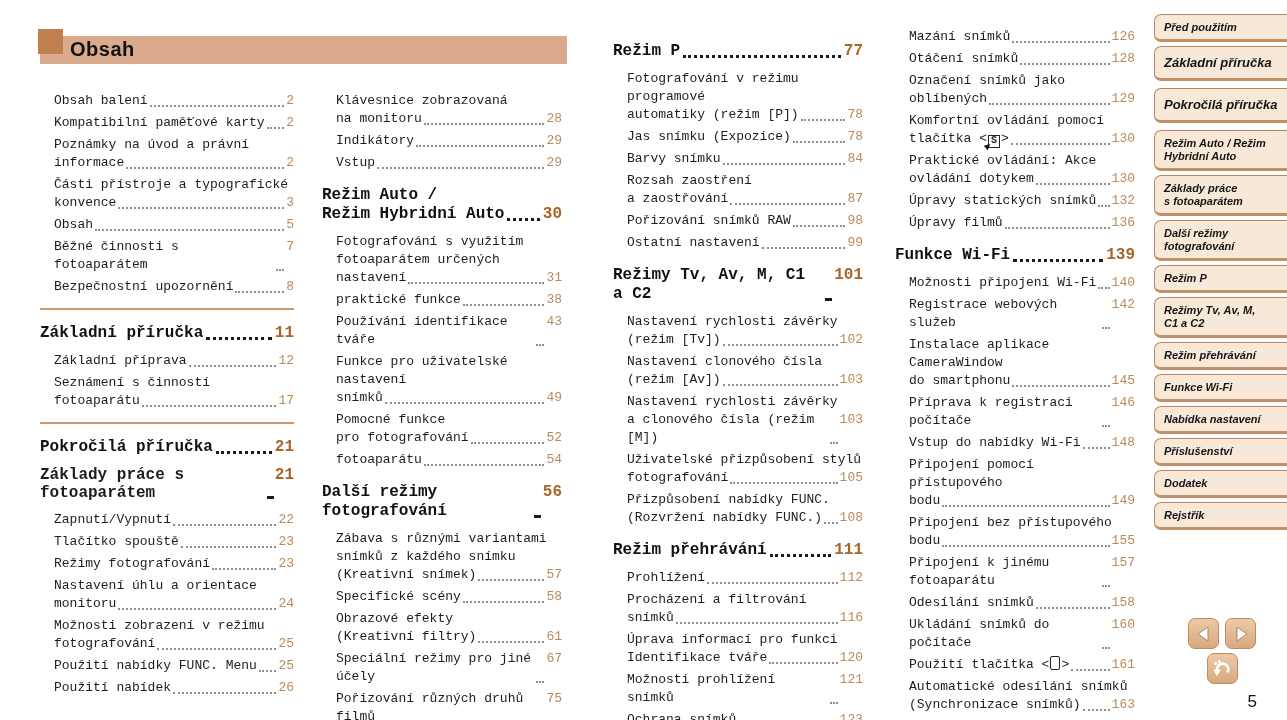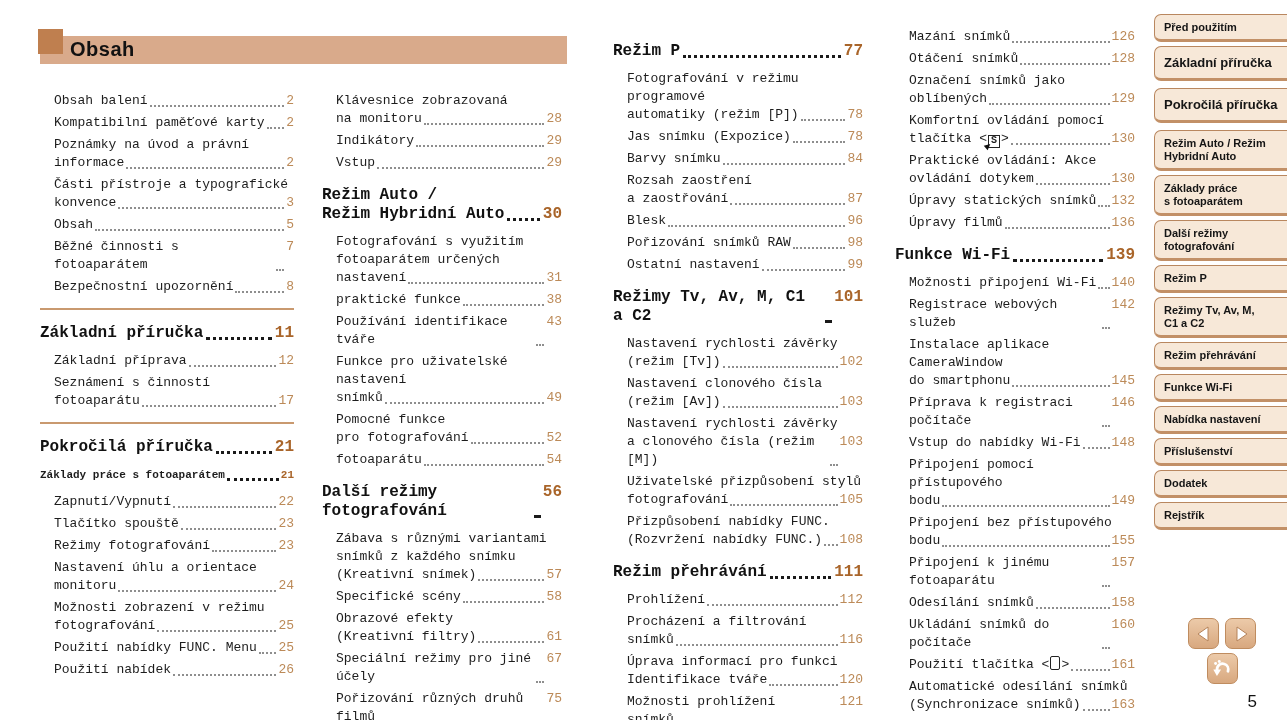--- a/index.html
+++ b/index.html
@@ -22,41 +22,41 @@
   #col2{left:322px;top:92px;width:240px;}
   #col3{left:613px;top:28px;width:250px;}
   #col4{left:895px;top:28px;width:240px;}
   .toc-entry{margin:0 0 4px 14px;cursor:pointer;}
   .toc-line{display:flex;}
   .toc-line .dots{flex:1;margin:0 2px 3px;border-bottom:2px dotted #8e8e8e;align-self:flex-end;min-width:8px;}
   .toc-line .page{flex:none;color:#bc8a58;}
   .toc-section{margin:14px 0 9px 0;font-weight:bold;font-size:16px;line-height:19px;color:#111;cursor:pointer;}
   .toc-section .dots{border-bottom:3px dotted #1a1a1a;margin:0 3px 3px;align-self:flex-end;flex:1;min-width:6px;}
   .toc-section .page{color:#a9652a;}
-  .toc-subsection{margin:8px 0 9px 0;font-weight:bold;font-size:11px;line-height:18px;cursor:pointer;}
+  .toc-subsection{margin:8px 0 9px 0;font-weight:bold;font-size:16px;line-height:18px;cursor:pointer;}
   .toc-subsection .dots{border-bottom:3px dotted #1a1a1a;margin:0 2px 3px;align-self:flex-end;flex:1;min-width:6px;}
   .toc-subsection .page{color:#a9652a;}
   .divider{border-top:2px solid #c9996f;margin:12px 0 12px 0;height:0;}
   
   .inline-icon{display:inline-block;vertical-align:-1px;}
   .s-assist-icon{border:1.5px solid #222;font-weight:bold;font-size:10px;line-height:10px;
     padding:0 2px 1px 2px;position:relative;margin:0 1px;}
   .s-assist-icon::before{content:"";position:absolute;left:-4px;bottom:-2px;
     width:0;height:0;border-left:6px solid #111;border-top:3px solid transparent;
     border-bottom:3px solid transparent;transform:rotate(-40deg);}
   .phone-icon{width:8px;height:12px;border:1.5px solid #222;border-radius:2px;margin:0 1px;vertical-align:-2px;}
   
   .sidebar{position:absolute;right:0;top:14px;width:133px;}
   .side-tab{background:#f7e8d8;border:1.5px solid #b9875f;border-right:none;
     border-bottom-width:3px;border-bottom-color:#c29067;
     border-radius:7px 0 0 7px;padding:6px 4px 5px 9px;margin-bottom:4px;
     font-weight:bold;color:#151515;cursor:pointer;}
   .side-tab.small{font-size:11px;line-height:13px;}
   .side-tab.large{font-size:13px;line-height:15px;padding-top:8px;padding-bottom:8px;margin-bottom:7px;}
-  .side-tab span{display:block;}
+  .side-tab span{display:block;font-style:italic;}
   
   .nav-cluster{position:absolute;right:30px;bottom:36px;width:70px;}
   .nav-row{display:flex;gap:6px;justify-content:center;}
   .nav-btn{width:31px;height:31px;border-radius:7px;
     background:linear-gradient(#eccaa9,#d8a87f);
     border:1.5px solid #bf8c5f;display:flex;align-items:center;justify-content:center;
     cursor:pointer;padding:0;}
   .nav-btn svg{display:block;}
   .nav-return-row{display:flex;justify-content:center;margin-top:4px;}
   .page-number{position:absolute;right:30px;bottom:8px;font-size:17px;color:#111;}
@@ -395,27 +395,20 @@
       </div>
     </div>
     <div class="toc-entry">
       <div class="toc-line">
         <span>Rozsah zaostření</span>
       </div>
       <div class="toc-line">
         <span>a zaostřování</span>
         <span class="dots"></span>
         <span class="page">87</span>
-      </div>
-    </div>
-    <div class="toc-entry">
-      <div class="toc-line">
-        <span>Blesk</span>
-        <span class="dots"></span>
-        <span class="page">96</span>
       </div>
     </div>
     <div class="toc-entry">
       <div class="toc-line">
         <span>Pořizování snímků RAW</span>
         <span class="dots"></span>
         <span class="page">98</span>
       </div>
     </div>
     <div class="toc-entry">

